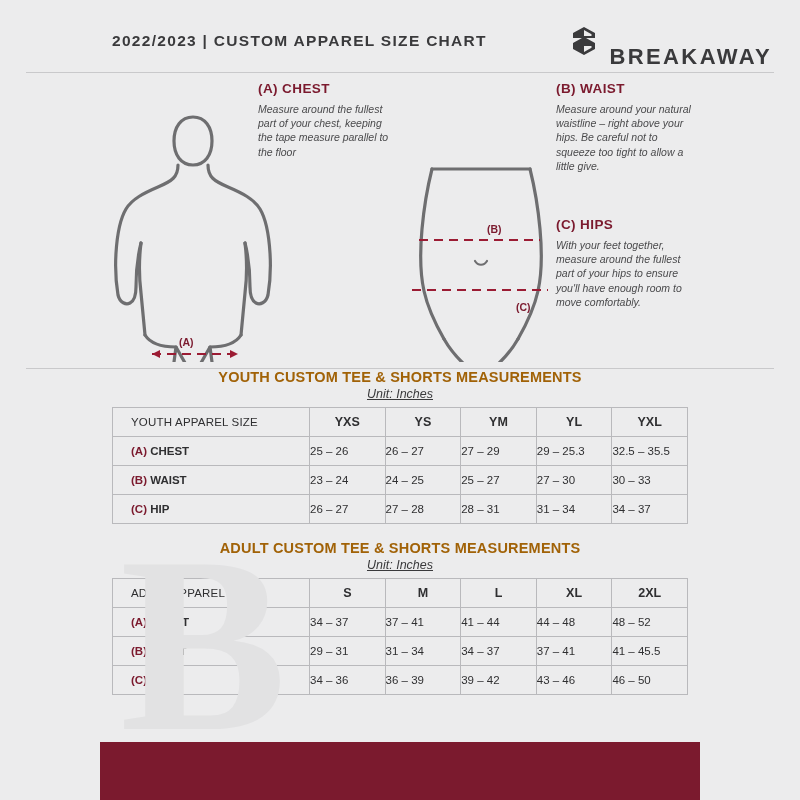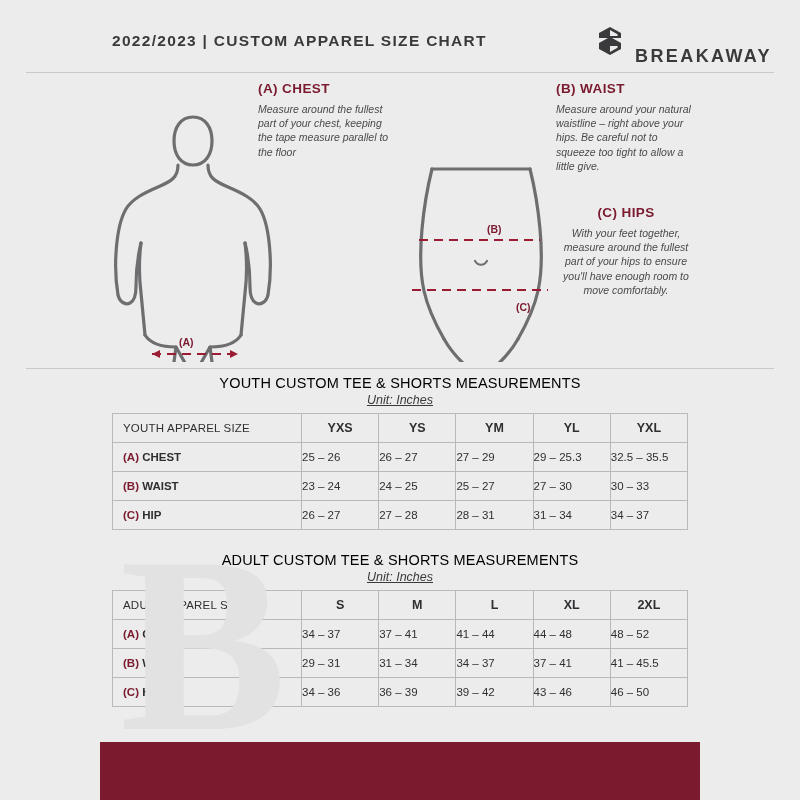--- a/index.html
+++ b/index.html
@@ -22,61 +22,61 @@
     display:flex;align-items:center;justify-content:space-between;
     padding:9px 28px 0 112px;box-sizing:border-box;
   }
   .header-title{
     font-size:15.5px;font-weight:bold;letter-spacing:1.3px;color:#3a3a3c;
     white-space:nowrap;
   }
   .brand{display:flex;align-items:center;gap:12px;}
   .brand-mark{width:26px;height:30px;position:relative;}
   .brand-name{
-    font-size:18px;font-weight:bold;letter-spacing:2.4px;color:#3a3a3c;margin-top:32px;
+    font-size:22px;font-weight:bold;letter-spacing:2.4px;color:#3a3a3c;margin-top:32px;
   }
   .hr{height:1px;background:#c9c9cb;margin:0 26px;}
   
   .diagram{
     position:relative;height:285px;flex:0 0 auto;margin-top:4px;
   }
   .note{
     position:absolute;width:132px;
   }
   .note-title{
     font-size:13.5px;font-weight:bold;color:#7b1a2e;letter-spacing:.4px;
     margin-bottom:6px;
   }
   .note-body{
     font-size:10.5px;font-style:italic;color:#4a4a4c;line-height:1.35;
   }
   .note-a{left:258px;top:4px;width:140px;}
   .note-b{left:556px;top:4px;width:140px;}
-  .note-c{left:556px;top:128px;width:140px;text-align:center;}
+  .note-c{left:556px;top:140px;width:140px;}
   .lbl{
     position:absolute;font-size:10.5px;font-weight:bold;color:#7b1a2e;
   }
   
   .tables{flex:1 1 auto;padding:0 112px;box-sizing:border-box;}
   .tbl-title{
-    text-align:center;font-size:14.5px;font-weight:normal;color:#000000;
-    letter-spacing:.2px;margin-top:6px;
+    text-align:center;font-size:14.5px;font-weight:bold;color:#a16207;
+    letter-spacing:.2px;
   }
   .tbl-sub{
     text-align:center;font-size:12.5px;font-style:italic;color:#3a3a3c;
     margin-top:2px;margin-bottom:6px;text-decoration:underline;
   }
   table{
     border-collapse:collapse;width:576px;margin:0 auto;table-layout:fixed;
   }
   th,td{
     border:1px solid #b9b9bc;height:28px;font-size:11.5px;color:#2f2f31;
     padding:0;
   }
-  th.first,td.first{text-align:left;padding-left:10px;width:178px;}
+  th.first,td.first{text-align:left;padding-left:18px;width:178px;}
   th{font-weight:bold;font-size:12.5px;}
   th.first{font-size:11.5px;font-weight:normal;letter-spacing:.2px;}
   td.first{font-weight:bold;}
   td.first .tag{color:#7b1a2e;}
   .spacer{height:16px;}
   .footer-bar{
     position:absolute;left:100px;bottom:0;width:600px;height:58px;background:#7b1a2e;
   }
 </style>
 </head>

